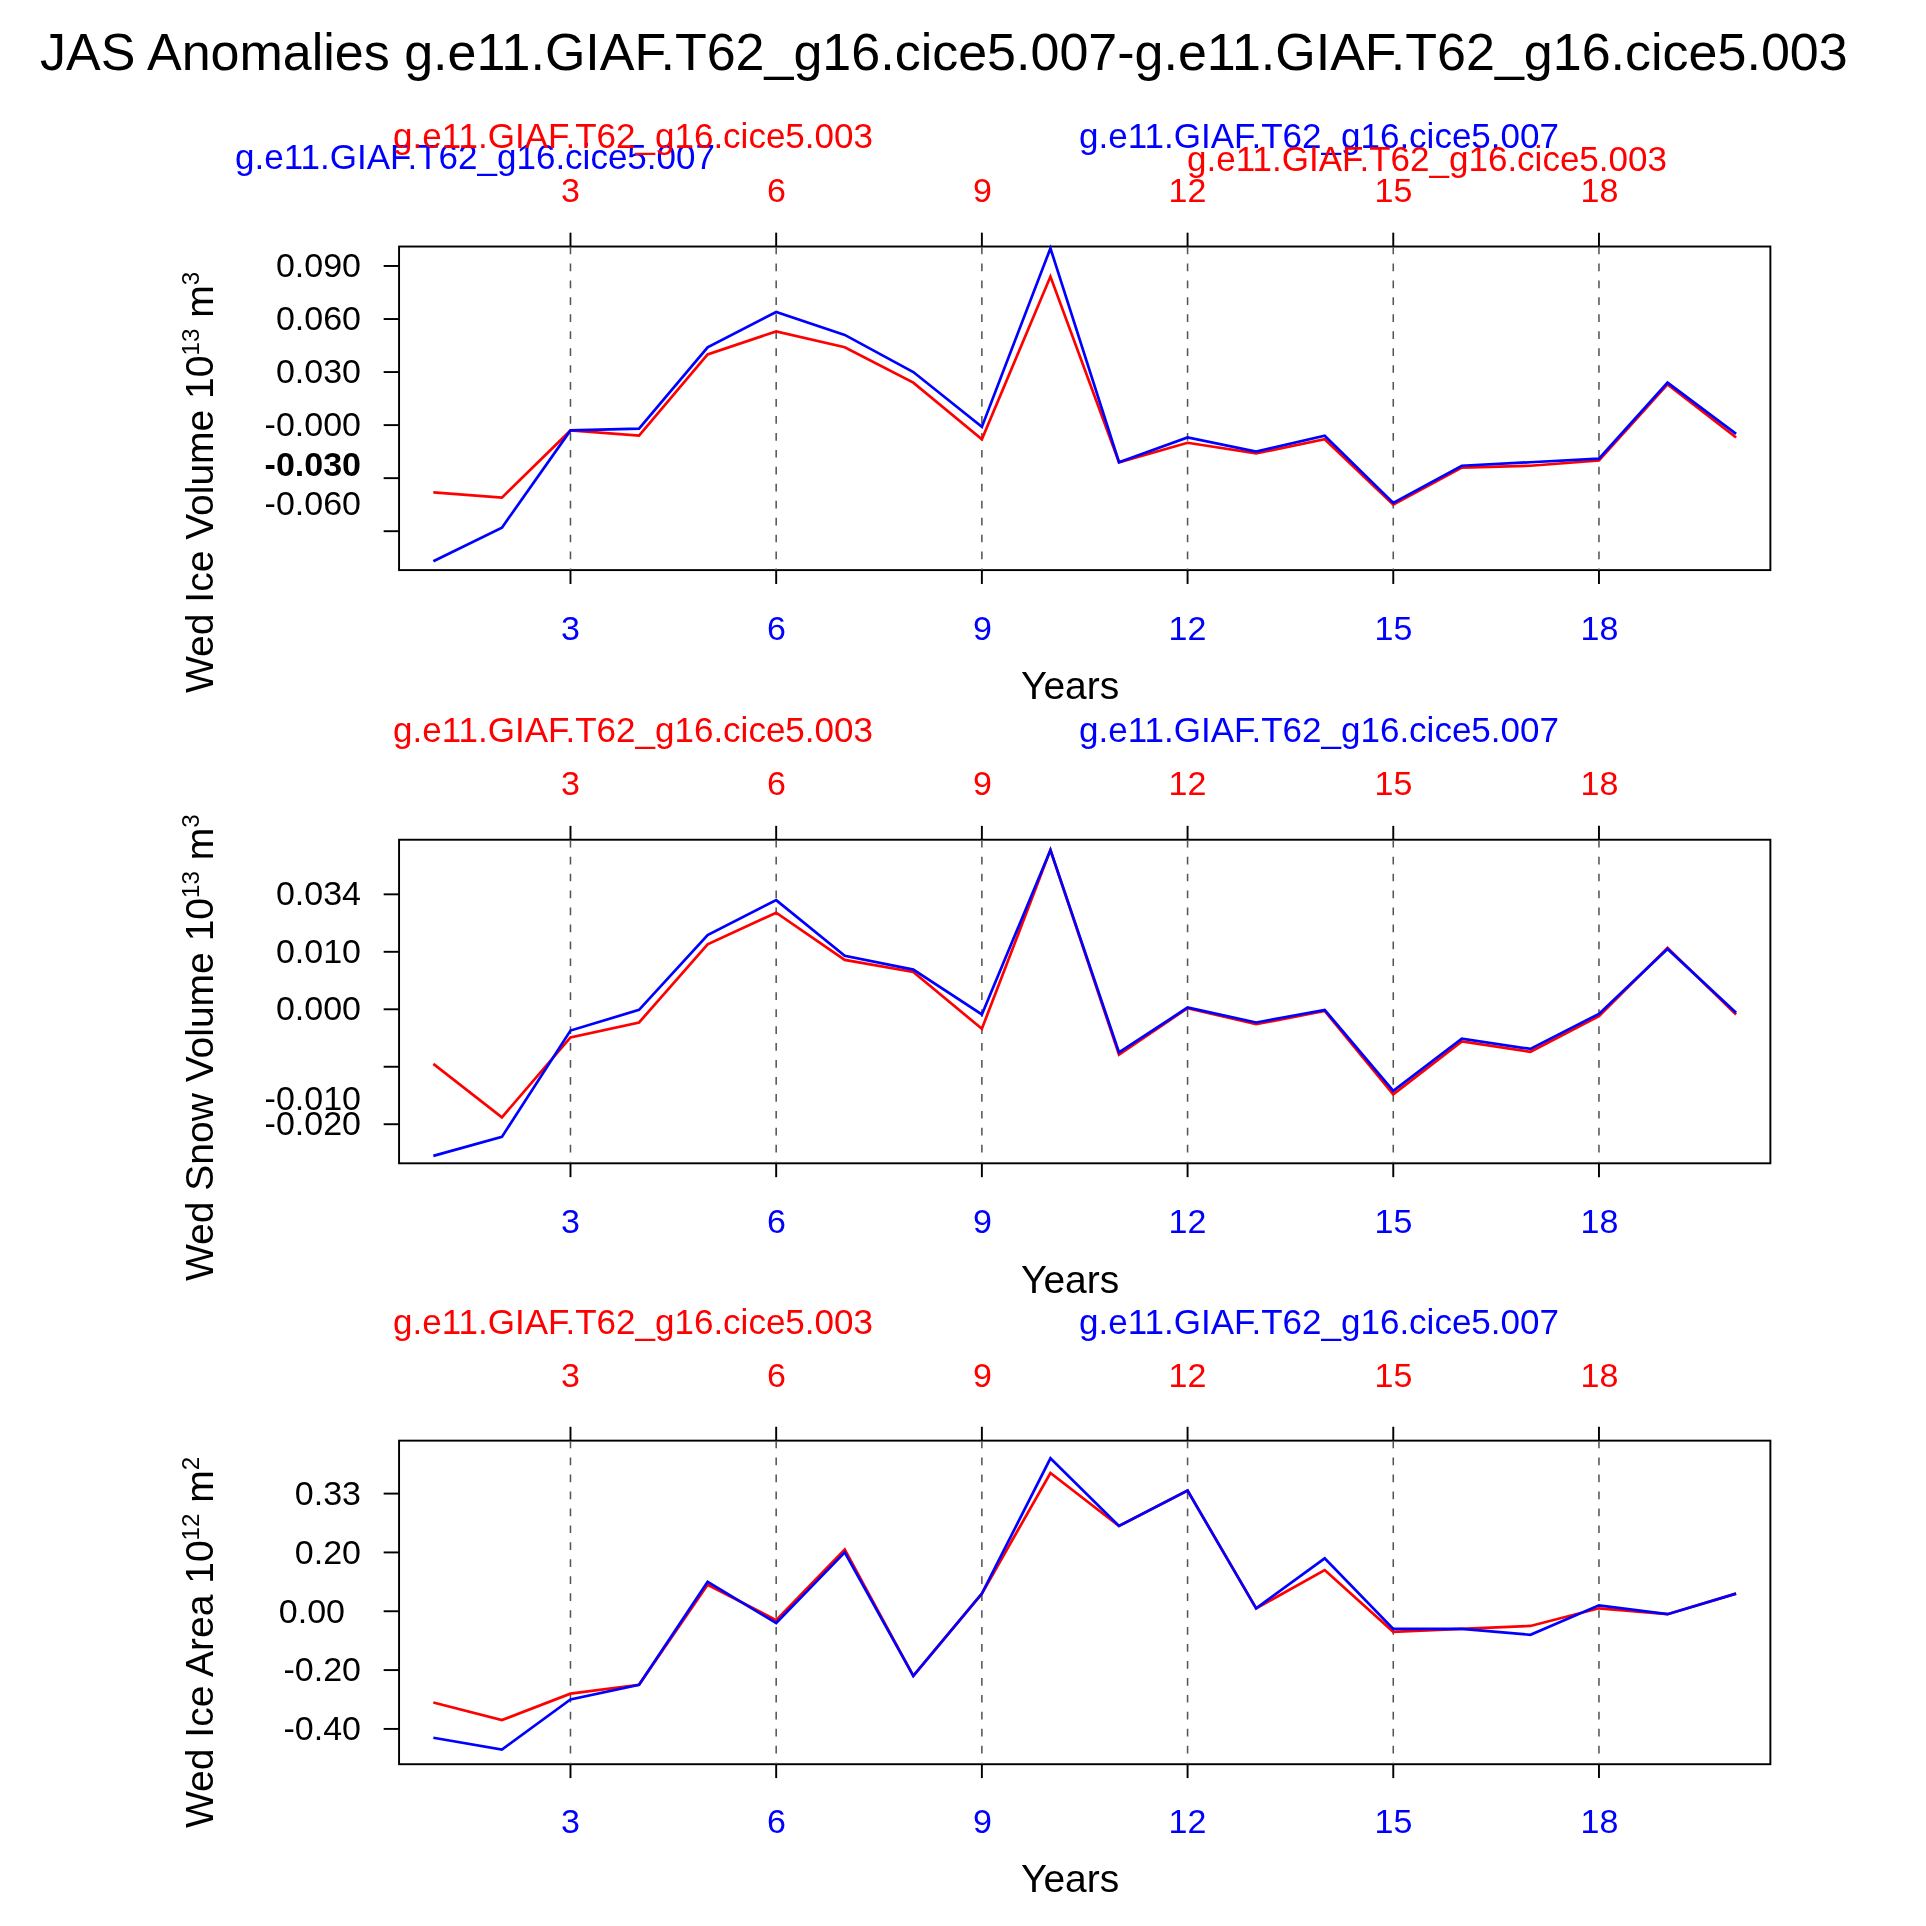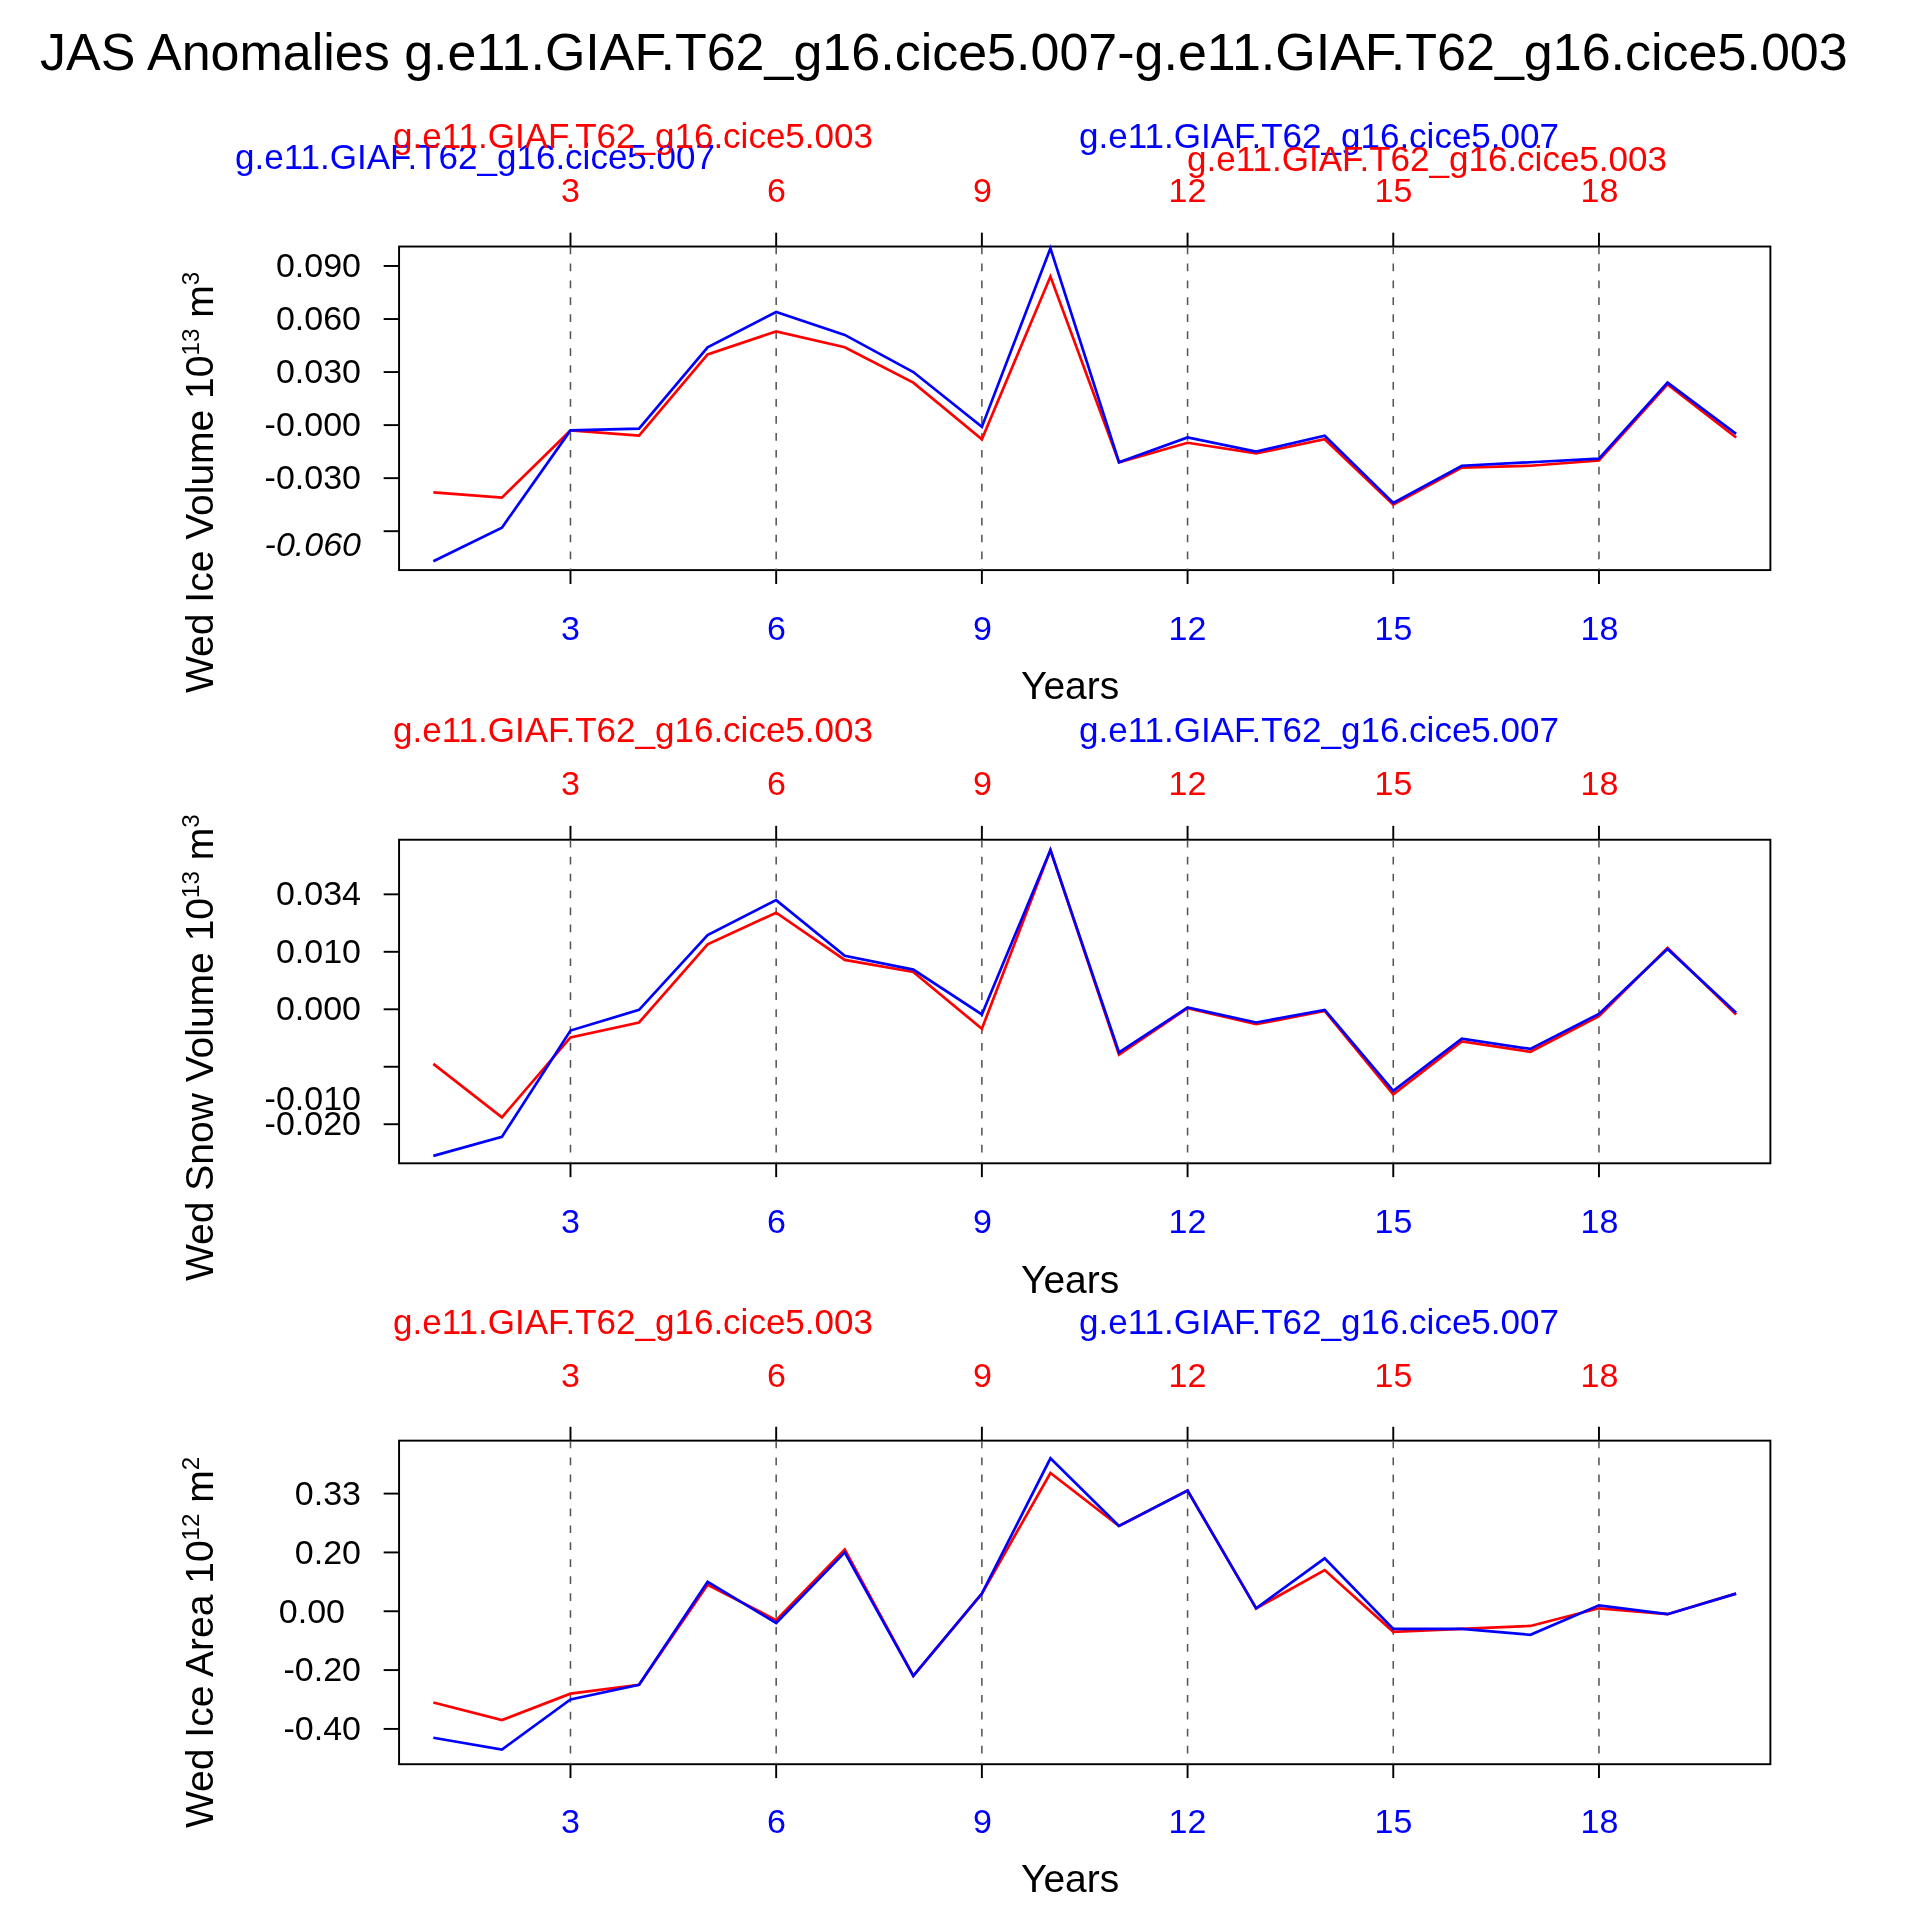--- a/index.html
+++ b/index.html
@@ -40,22 +40,22 @@
       <div class="ticklab red" style="left: 1149px; top: 171px; width: 77px;">12</div>
       <div class="ticklab blue" style="left: 1149px; top: 609px; width: 77px;">12</div>
       <div class="ticklab red" style="left: 1355px; top: 171px; width: 77px;">15</div>
       <div class="ticklab blue" style="left: 1355px; top: 609px; width: 77px;">15</div>
       <div class="ticklab red" style="left: 1561px; top: 171px; width: 77px;">18</div>
       <div class="ticklab blue" style="left: 1561px; top: 609px; width: 77px;">18</div>
       <div class="ytick" style="left: 168px; top: 246px; width: 193px;">0.090</div>
       <div class="ytick" style="left: 168px; top: 299px; width: 193px;">0.060</div>
       <div class="ytick" style="left: 168px; top: 352px; width: 193px;">0.030</div>
       <div class="ytick" style="left: 168px; top: 405px; width: 193px;">-0.000</div>
-      <div class="ytick" style="left: 168px; top: 458px; width: 193px;">-0.030</div>
-      <div class="ytick" style="left: 168px; top: 525px; width: 193px; font-style: italic;">-0.060</div>
+      <div class="ytick" style="left: 168px; top: 445px; width: 193px; font-weight: bold;">-0.030</div>
+      <div class="ytick" style="left: 168px; top: 484px; width: 193px;">-0.060</div>
       <div class="ylab" style="left: 177px; top: 693px;"><span>Wed Ice Volume 10<sup>13</sup> m<sup>3</sup></span></div>
       <div class="xlab" style="left: 1009px; top: 664px;">Years</div>
       <svg width="1926" height="1926" style="top: 0px;" viewBox="0 0 2500 2500">
         <rect x="518" y="320" width="1780" height="420" fill="none" stroke="#000000" stroke-width="2.5"></rect>
         <line x1="740.5" x2="740.5" y1="320" y2="740" stroke="#555555" stroke-width="2" stroke-dasharray="10,12"></line>
         <line x1="740.5" x2="740.5" y1="320" y2="302" stroke="#000000" stroke-width="2.5"></line>
         <line x1="740.5" x2="740.5" y1="740" y2="758" stroke="#000000" stroke-width="2.5"></line>
         <line x1="1007.5" x2="1007.5" y1="320" y2="740" stroke="#555555" stroke-width="2" stroke-dasharray="10,12"></line>
         <line x1="1007.5" x2="1007.5" y1="320" y2="302" stroke="#000000" stroke-width="2.5"></line>
         <line x1="1007.5" x2="1007.5" y1="740" y2="758" stroke="#000000" stroke-width="2.5"></line>

